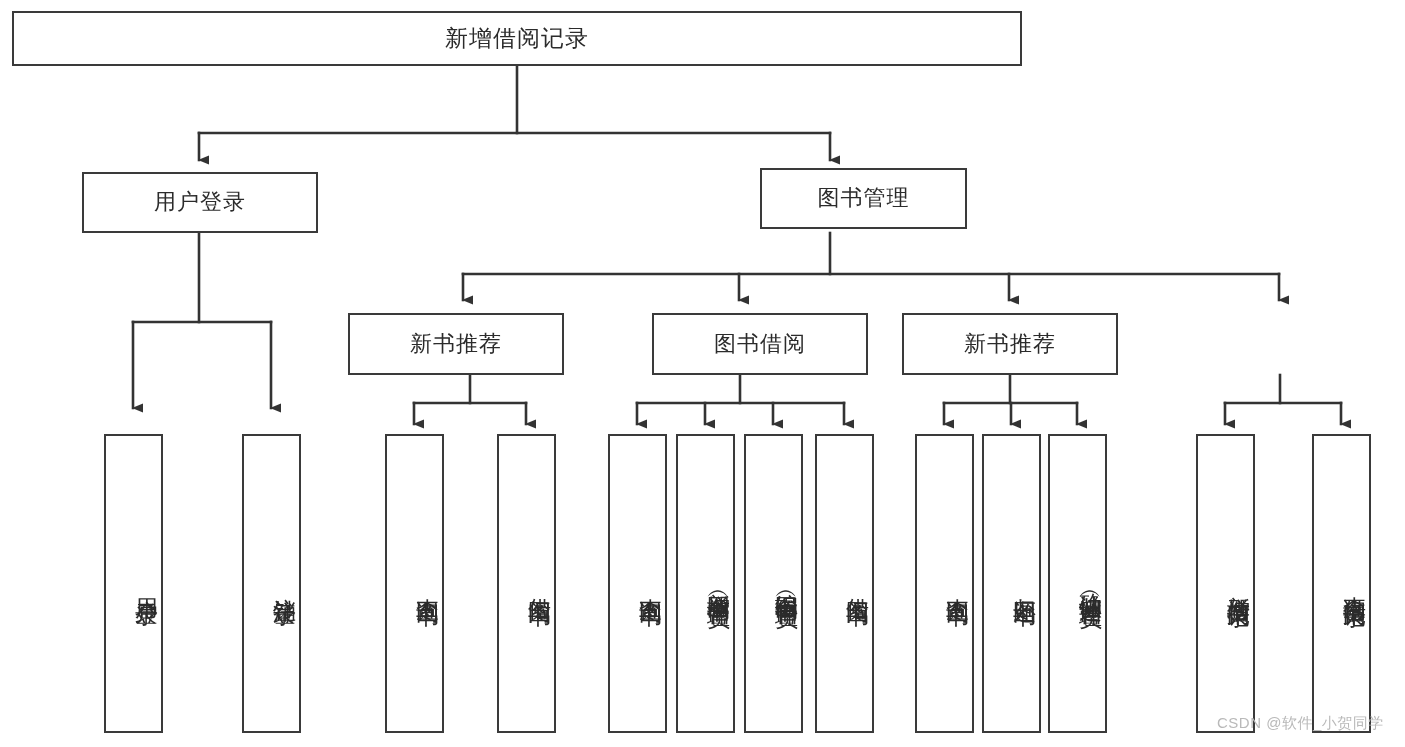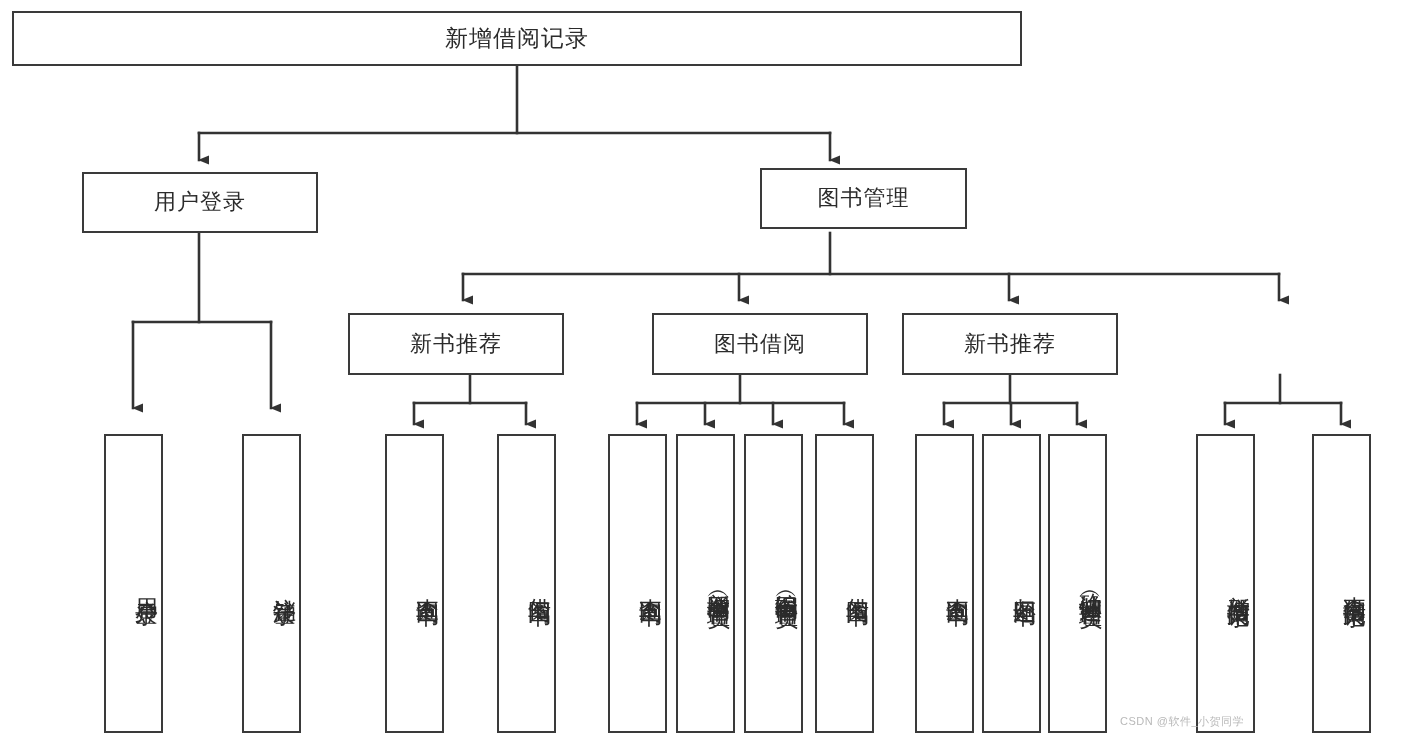--- a/index.html
+++ b/index.html
@@ -13,21 +13,21 @@
         border:2.5px solid #3a3a3a;display:flex;align-items:center;
         justify-content:center;color:#2b2b2b;}
   .node.h{font-size:22px;letter-spacing:1px;line-height:1.1;}
   .node.root{font-size:23px;}
   .node.leaf{writing-mode:vertical-rl;text-orientation:upright;
              font-size:23px;line-height:1.22;letter-spacing:2px;
              padding-top:8px;padding-bottom:8px;
              align-items:flex-start;justify-content:center;}
   .node.leaf span{display:block;}
 
-  #watermark{position:absolute;left:1120px;top:714px;font-size:11px;
+  #watermark{position:absolute;left:1217px;top:714px;font-size:15px;
              color:#b9b9b9;white-space:nowrap;letter-spacing:0.5px;text-align:center;}
 </style>
 </head>
 <body>
 
 <div id="canvas">
 
   <svg id="wires" viewBox="0 0 1405 747" xmlns="http://www.w3.org/2000/svg">
     <defs>
       <marker id="arw" markerWidth="10" markerHeight="11" refX="4.6" refY="10" orient="auto" markerUnits="userSpaceOnUse">

